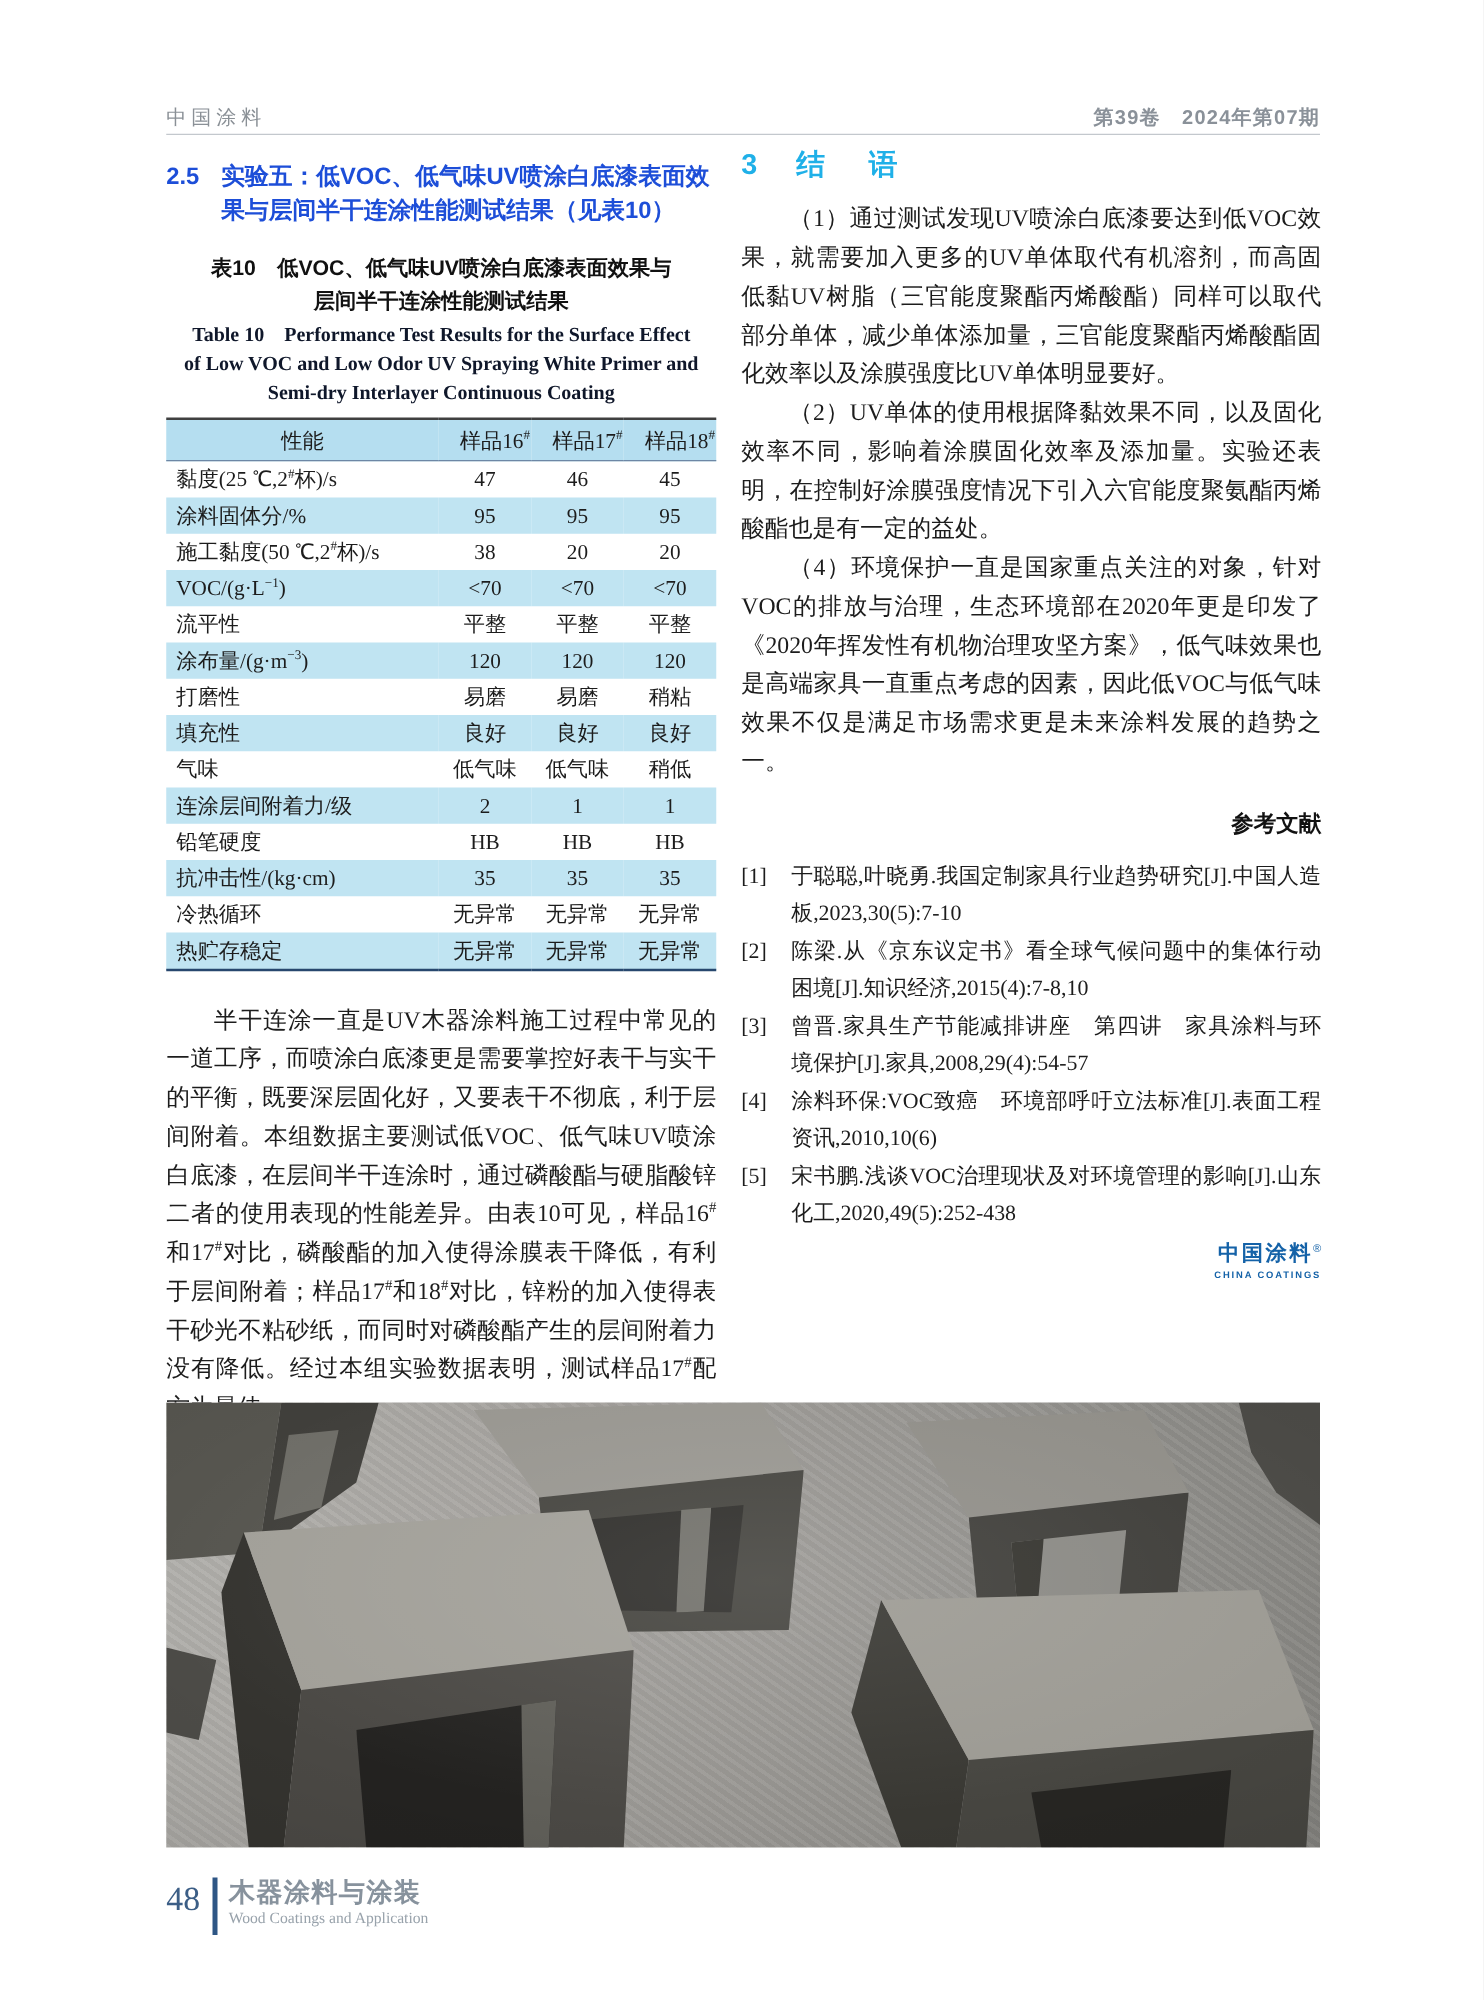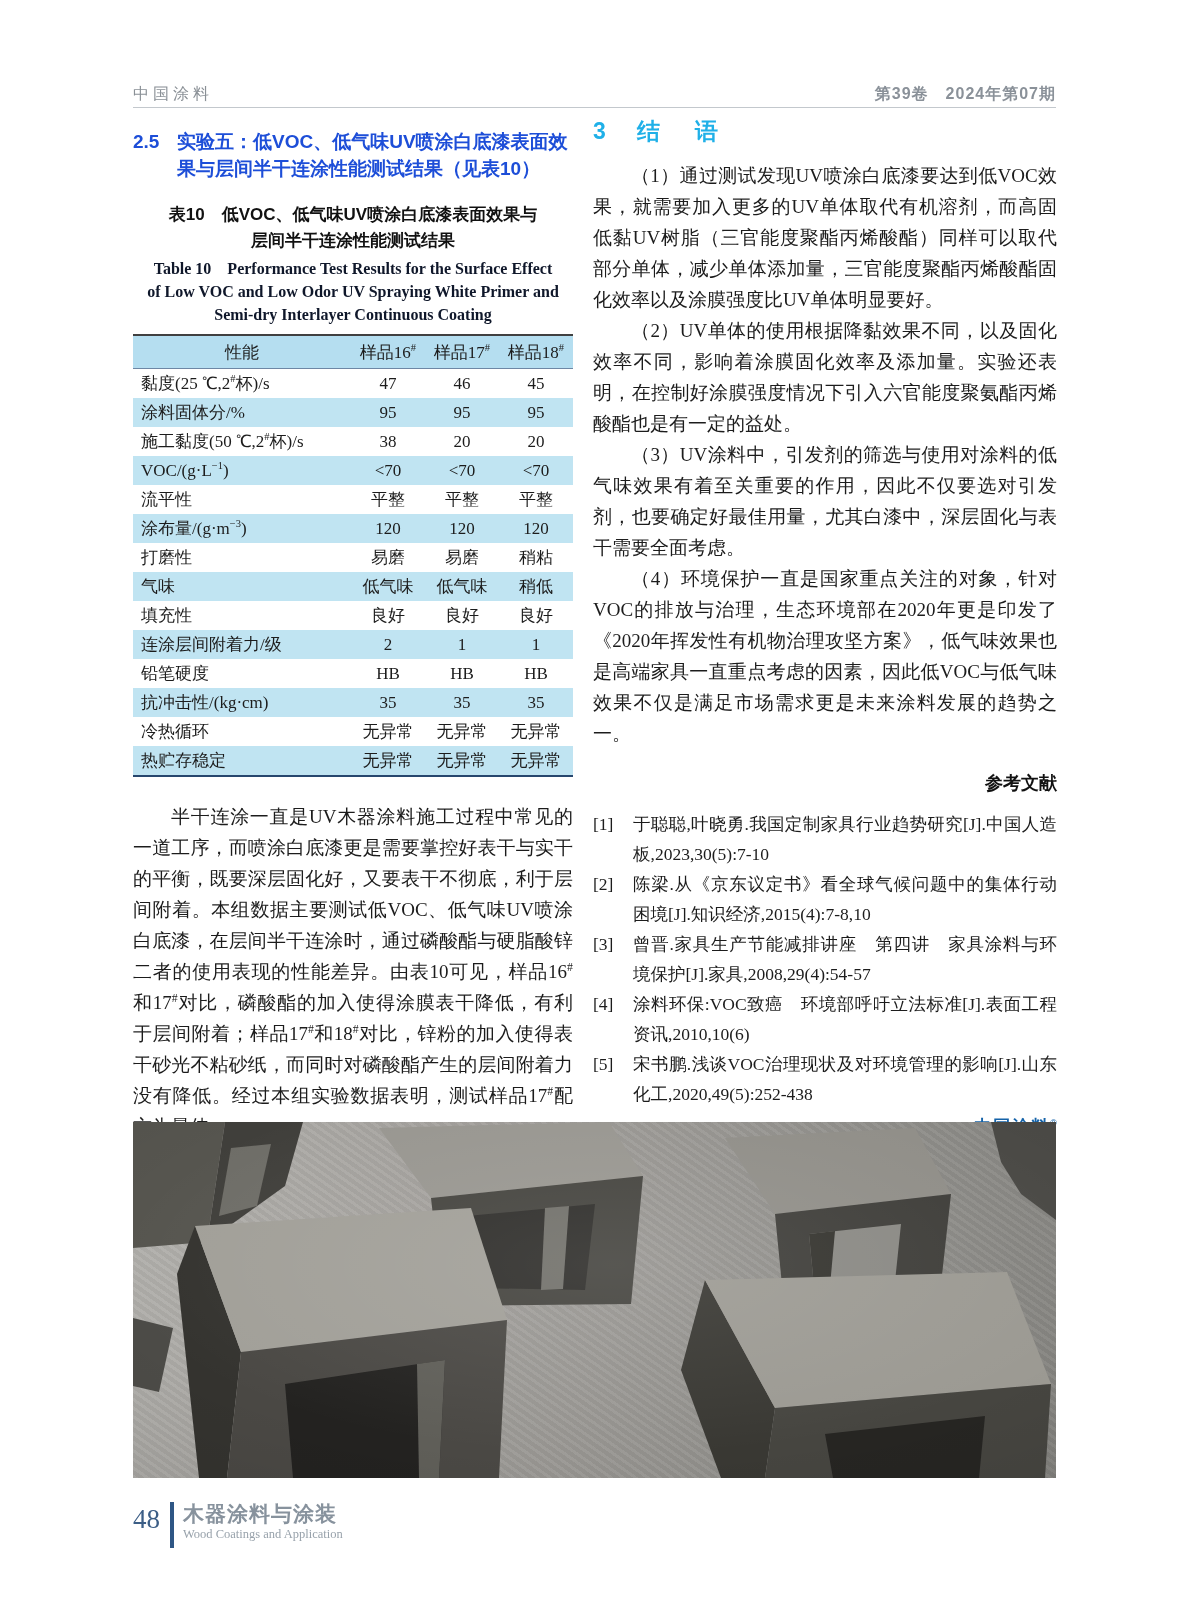--- a/index.html
+++ b/index.html
@@ -21,21 +21,21 @@
                font-size:19px;line-height:27px;color:#1d4ed8;}
   .sec-heading .sec-num{flex:0 0 44px;}
   .sec-heading .sec-title{flex:1;}
 
   .tbl-caption{margin-top:20px;text-align:center;}
   .tbl-caption .zh{font-family:"Liberation Sans",sans-serif;font-weight:bold;font-size:17px;line-height:26px;color:#111;}
   .tbl-caption .en{font-weight:bold;font-size:16px;line-height:23px;margin-top:3px;padding:0 14px;color:#0f172a;}
 
   table.perf{width:100%;margin-top:8px;border-collapse:collapse;
              border-top:2px solid #404040;border-bottom:2px solid #27476e;font-size:17px;}
-  table.perf th{font-weight:normal;height:30px;background:#b5def0;border-bottom:1px solid #6d87a5;}
+  table.perf th{font-weight:normal;height:30px;background:#b5def0;border-bottom:1px solid #6d87a5;text-align:right;}
   table.perf td{height:27px;text-align:center;}
   table.perf td:first-child{text-align:left;padding-left:8px;}
   table.perf th:first-child{text-align:center;}
   table.perf tbody tr:nth-child(even){background:#c0e4f2;}
 
   .body-par{margin:24px 0 0 0;font-size:19px;line-height:31px;text-align:justify;text-indent:2em;}
 
   
   .sec-heading-r{display:flex;font-family:"Liberation Sans",sans-serif;font-weight:bold;
                  font-size:23px;line-height:30px;color:#1fb0e8;margin-bottom:14px;}
@@ -140,32 +140,32 @@
             <td>120</td>
             <td>120</td>
           </tr>
           <tr>
             <td>打磨性</td>
             <td>易磨</td>
             <td>易磨</td>
             <td>稍粘</td>
           </tr>
           <tr>
+            <td>填充性</td>
+            <td>良好</td>
+            <td>良好</td>
+            <td>良好</td>
+          </tr>
+          <tr>
             <td>气味</td>
             <td>低气味</td>
             <td>低气味</td>
             <td>稍低</td>
           </tr>
           <tr>
-            <td>填充性</td>
-            <td>良好</td>
-            <td>良好</td>
-            <td>良好</td>
-          </tr>
-          <tr>
             <td>连涂层间附着力/级</td>
             <td>2</td>
             <td>1</td>
             <td>1</td>
           </tr>
           <tr>
             <td>铅笔硬度</td>
             <td>HB</td>
             <td>HB</td>
             <td>HB</td>
@@ -196,21 +196,20 @@
 
   <div class="col-right">
     <div class="sec-heading-r">
       <span class="sec-num">3</span>
       <span class="sec-title">结　语</span>
     </div>
 
     <div class="conclusion">
         <p>（1）通过测试发现UV喷涂白底漆要达到低VOC效果，就需要加入更多的UV单体取代有机溶剂，而高固低黏UV树脂（三官能度聚酯丙烯酸酯）同样可以取代部分单体，减少单体添加量，三官能度聚酯丙烯酸酯固化效率以及涂膜强度比UV单体明显要好。</p>
         <p>（2）UV单体的使用根据降黏效果不同，以及固化效率不同，影响着涂膜固化效率及添加量。实验还表明，在控制好涂膜强度情况下引入六官能度聚氨酯丙烯酸酯也是有一定的益处。</p>
-        <p>（3）UV涂料中，引发剂的筛选与使用对涂料的低气味效果有着至关重要的作用，因此不仅要选对引发剂，也要确定好最佳用量，尤其白漆中，深层固化与表干需要全面考虑。</p>
         <p>（4）环境保护一直是国家重点关注的对象，针对VOC的排放与治理，生态环境部在2020年更是印发了《2020年挥发性有机物治理攻坚方案》，低气味效果也是高端家具一直重点考虑的因素，因此低VOC与低气味效果不仅是满足市场需求更是未来涂料发展的趋势之一。</p>
       </div>
 
     <div class="refs-heading">参考文献</div>
     <div class="ref-list">
         <div class="ref-item">
           <span class="ref-marker">[1]</span>
           <div class="ref-text">于聪聪,叶晓勇.我国定制家具行业趋势研究[J].中国人造板,2023,30(5):7-10</div>
         </div>
         <div class="ref-item">

